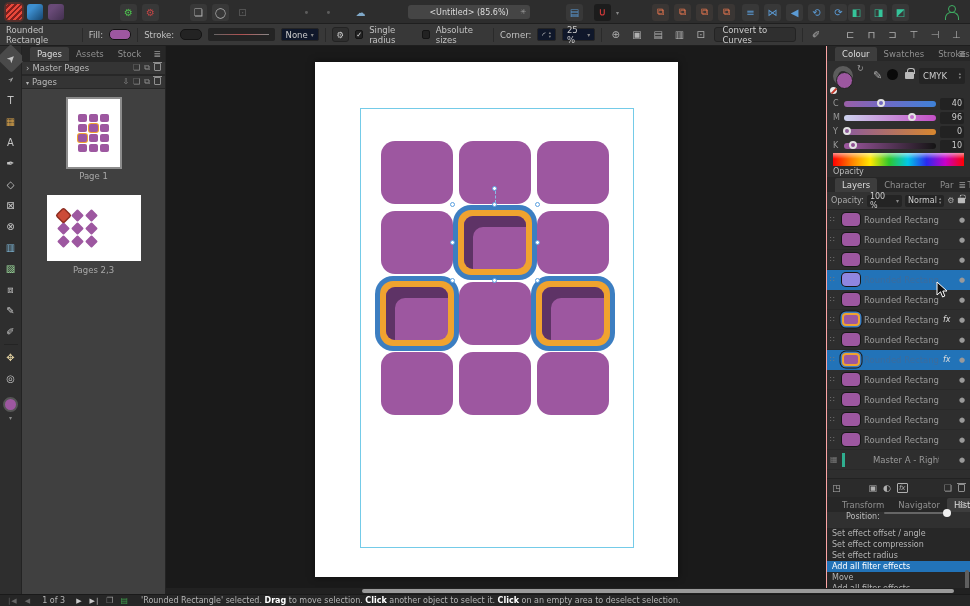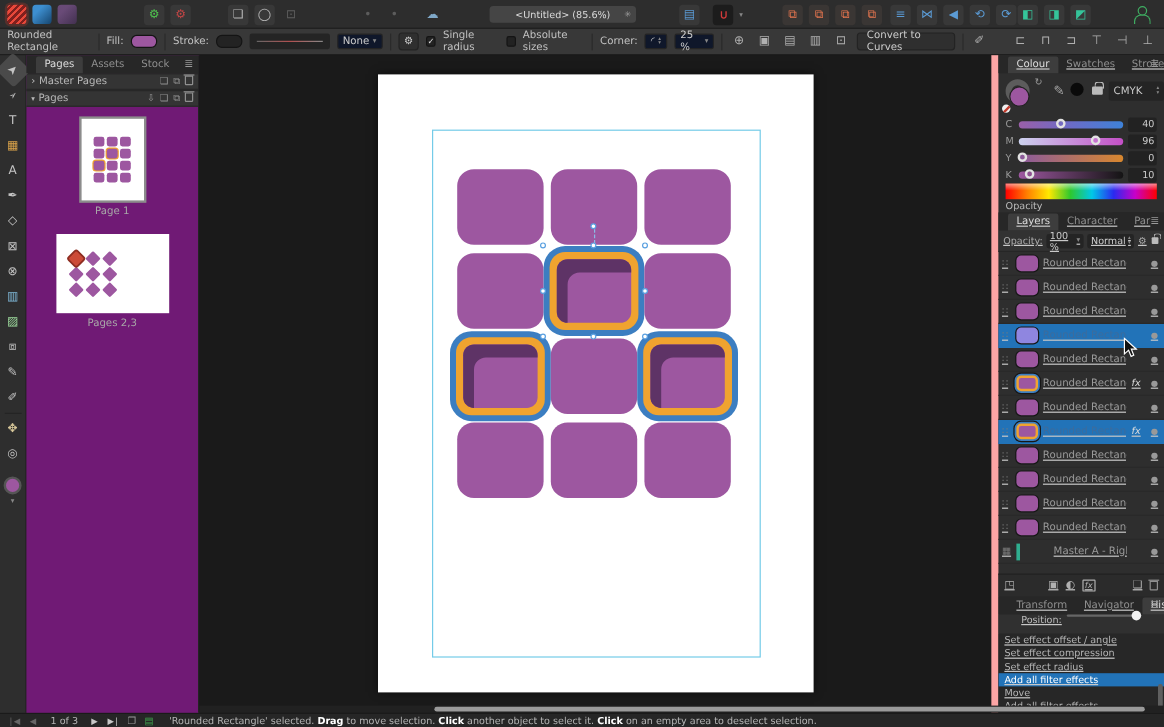--- a/index.html
+++ b/index.html
@@ -50,21 +50,21 @@
   
   #toolstrip { width:22px; background:#2e2e2e; border-right:1px solid #232323; display:flex; flex-direction:column; align-items:center; padding-top:2px; }
   .tool { width:20px; height:21px; display:flex; align-items:center; justify-content:center; font-size:10px; color:#c4c4c4; border-radius:3px; }
   .tool.active { background:#4a4a4a; }
   .tool.small { font-size:8px; }
   .tooldiv { width:14px; height:1px; background:#242424; margin:2px 0; }
   .colourwell { width:15px; height:15px; border-radius:50%; background:var(--purple_fill); border:2px solid #555; margin-top:8px; }
   .wellarrow { font-size:6px; color:#888; margin-top:2px; }
 
   
-  #pagespanel { width:144px; background:#701a75; border-right:1px solid #232323; display:flex; flex-direction:column; }
+  #pagespanel { width:144px; background:#404040; border-right:1px solid #232323; display:flex; flex-direction:column; }
   .tabbar { height:15px; background:#272727; display:flex; align-items:flex-end; padding-left:8px; position:relative; flex-shrink:0; }
   .tab { padding:2px 7px 2px; font-size:8.5px; color:#8f8f8f; }
   .tab.active { background:#3d3d3d; color:#ddd; border-radius:2px 2px 0 0; }
   .tab-menu { position:absolute; right:4px; top:3px; color:#999; font-size:9px; }
   .sectionrow { height:14px; background:#343434; border-top:1px solid #272727; border-bottom:1px solid #272727; display:flex; align-items:center; padding:0 4px; gap:3px; font-size:8.5px; color:#b8b8b8; flex-shrink:0; }
   .sec-icons { margin-left:auto; display:flex; gap:4px; color:#8f8f8f; font-size:8px; }
   .trash { width:7px; height:8px; border:1px solid #8f8f8f; border-radius:0 0 1px 1px; position:relative; }
   .trash::before { content:""; position:absolute; left:-2px; top:-2px; width:9px; height:1px; background:#8f8f8f; }
   .pagethumb1 { width:52px; height:68px; background:#fff; margin:10px auto 0; box-shadow:0 0 0 2px #8c8c8c; display:grid; grid-template-columns:repeat(3,9px); grid-auto-rows:8px; gap:2px; justify-content:center; align-content:center; }
   .mini { background:var(--purple_fill); border-radius:2px; }
@@ -82,21 +82,21 @@
   .fxcell { position:absolute; border-radius:18px; background:var(--blue_ring); }
   .fxcell .ring { position:absolute; inset:5px; border-radius:13px; background:var(--orange_ring); }
   .fxcell .core { position:absolute; inset:11px; border-radius:9px; background:var(--purple_fill); box-shadow:inset 10px 12px 0 -1px var(--inner_shadow); }
   .handle { position:absolute; width:5px; height:5px; background:#fff; border:1px solid #5aa0e0; border-radius:50%; z-index:5; }
   .rotline { position:absolute; left:50%; top:-14px; height:12px; border-left:1px dashed #8abbe4; }
   .rothandle { position:absolute; left:50%; top:-19px; margin-left:-3px; width:5px; height:5px; background:#fff; border:1px solid #5aa0e0; border-radius:50%; }
   #hscroll-track { position:absolute; left:166px; right:0; bottom:12px; height:6px; background:#212121; z-index:8; }
   #hscroll-thumb { position:absolute; left:196px; width:592px; top:1px; height:4px; border-radius:2px; background:#9a9a9a; }
 
   
-  #rightpanel { width:144px; background:#2e2e2e; border-left:6px solid #fca5a5; display:flex; flex-direction:column; font-size:8.5px;text-decoration:underline; }
+  #rightpanel { width:144px; background:#2e2e2e; border-left:1px solid #fca5a5; display:flex; flex-direction:column; font-size:8.5px; }
   #colourbody { height:116px; padding:4px 6px 0; position:relative; flex-shrink:0; }
   .wheel { position:absolute; left:6px; top:5px; width:20px; height:20px; border-radius:50%; border:5px solid #5c5c5c; }
   .wheelfill { position:absolute; left:9px; top:11px; width:17px; height:17px; border-radius:50%; background:var(--purple_fill); border:1px solid #222; }
   .refresh { position:absolute; left:30px; top:3px; color:#999; font-size:8px; }
   .nofill { position:absolute; left:3px; top:26px; width:7px; height:7px; border-radius:50%; background:#eee; overflow:hidden; }
   .nofill::after { content:""; position:absolute; left:3px; top:-1px; width:1.5px; height:10px; background:#c0392b; transform:rotate(45deg); }
   .eyedrop { position:absolute; left:46px; top:8px; color:#aaa; font-size:11px; transform:rotate(0deg); }
   .blackdot { position:absolute; left:60px; top:8px; width:11px; height:11px; background:#0a0a0a; border-radius:50%; }
   .lock { position:absolute; left:78px; top:11px; width:9px; height:7px; background:#bbb; border-radius:1px; }
   .lock::before { content:""; position:absolute; left:1.5px; top:-4px; width:6px; height:5px; border:1.5px solid #bbb; border-bottom:none; border-radius:3px 3px 0 0; }

